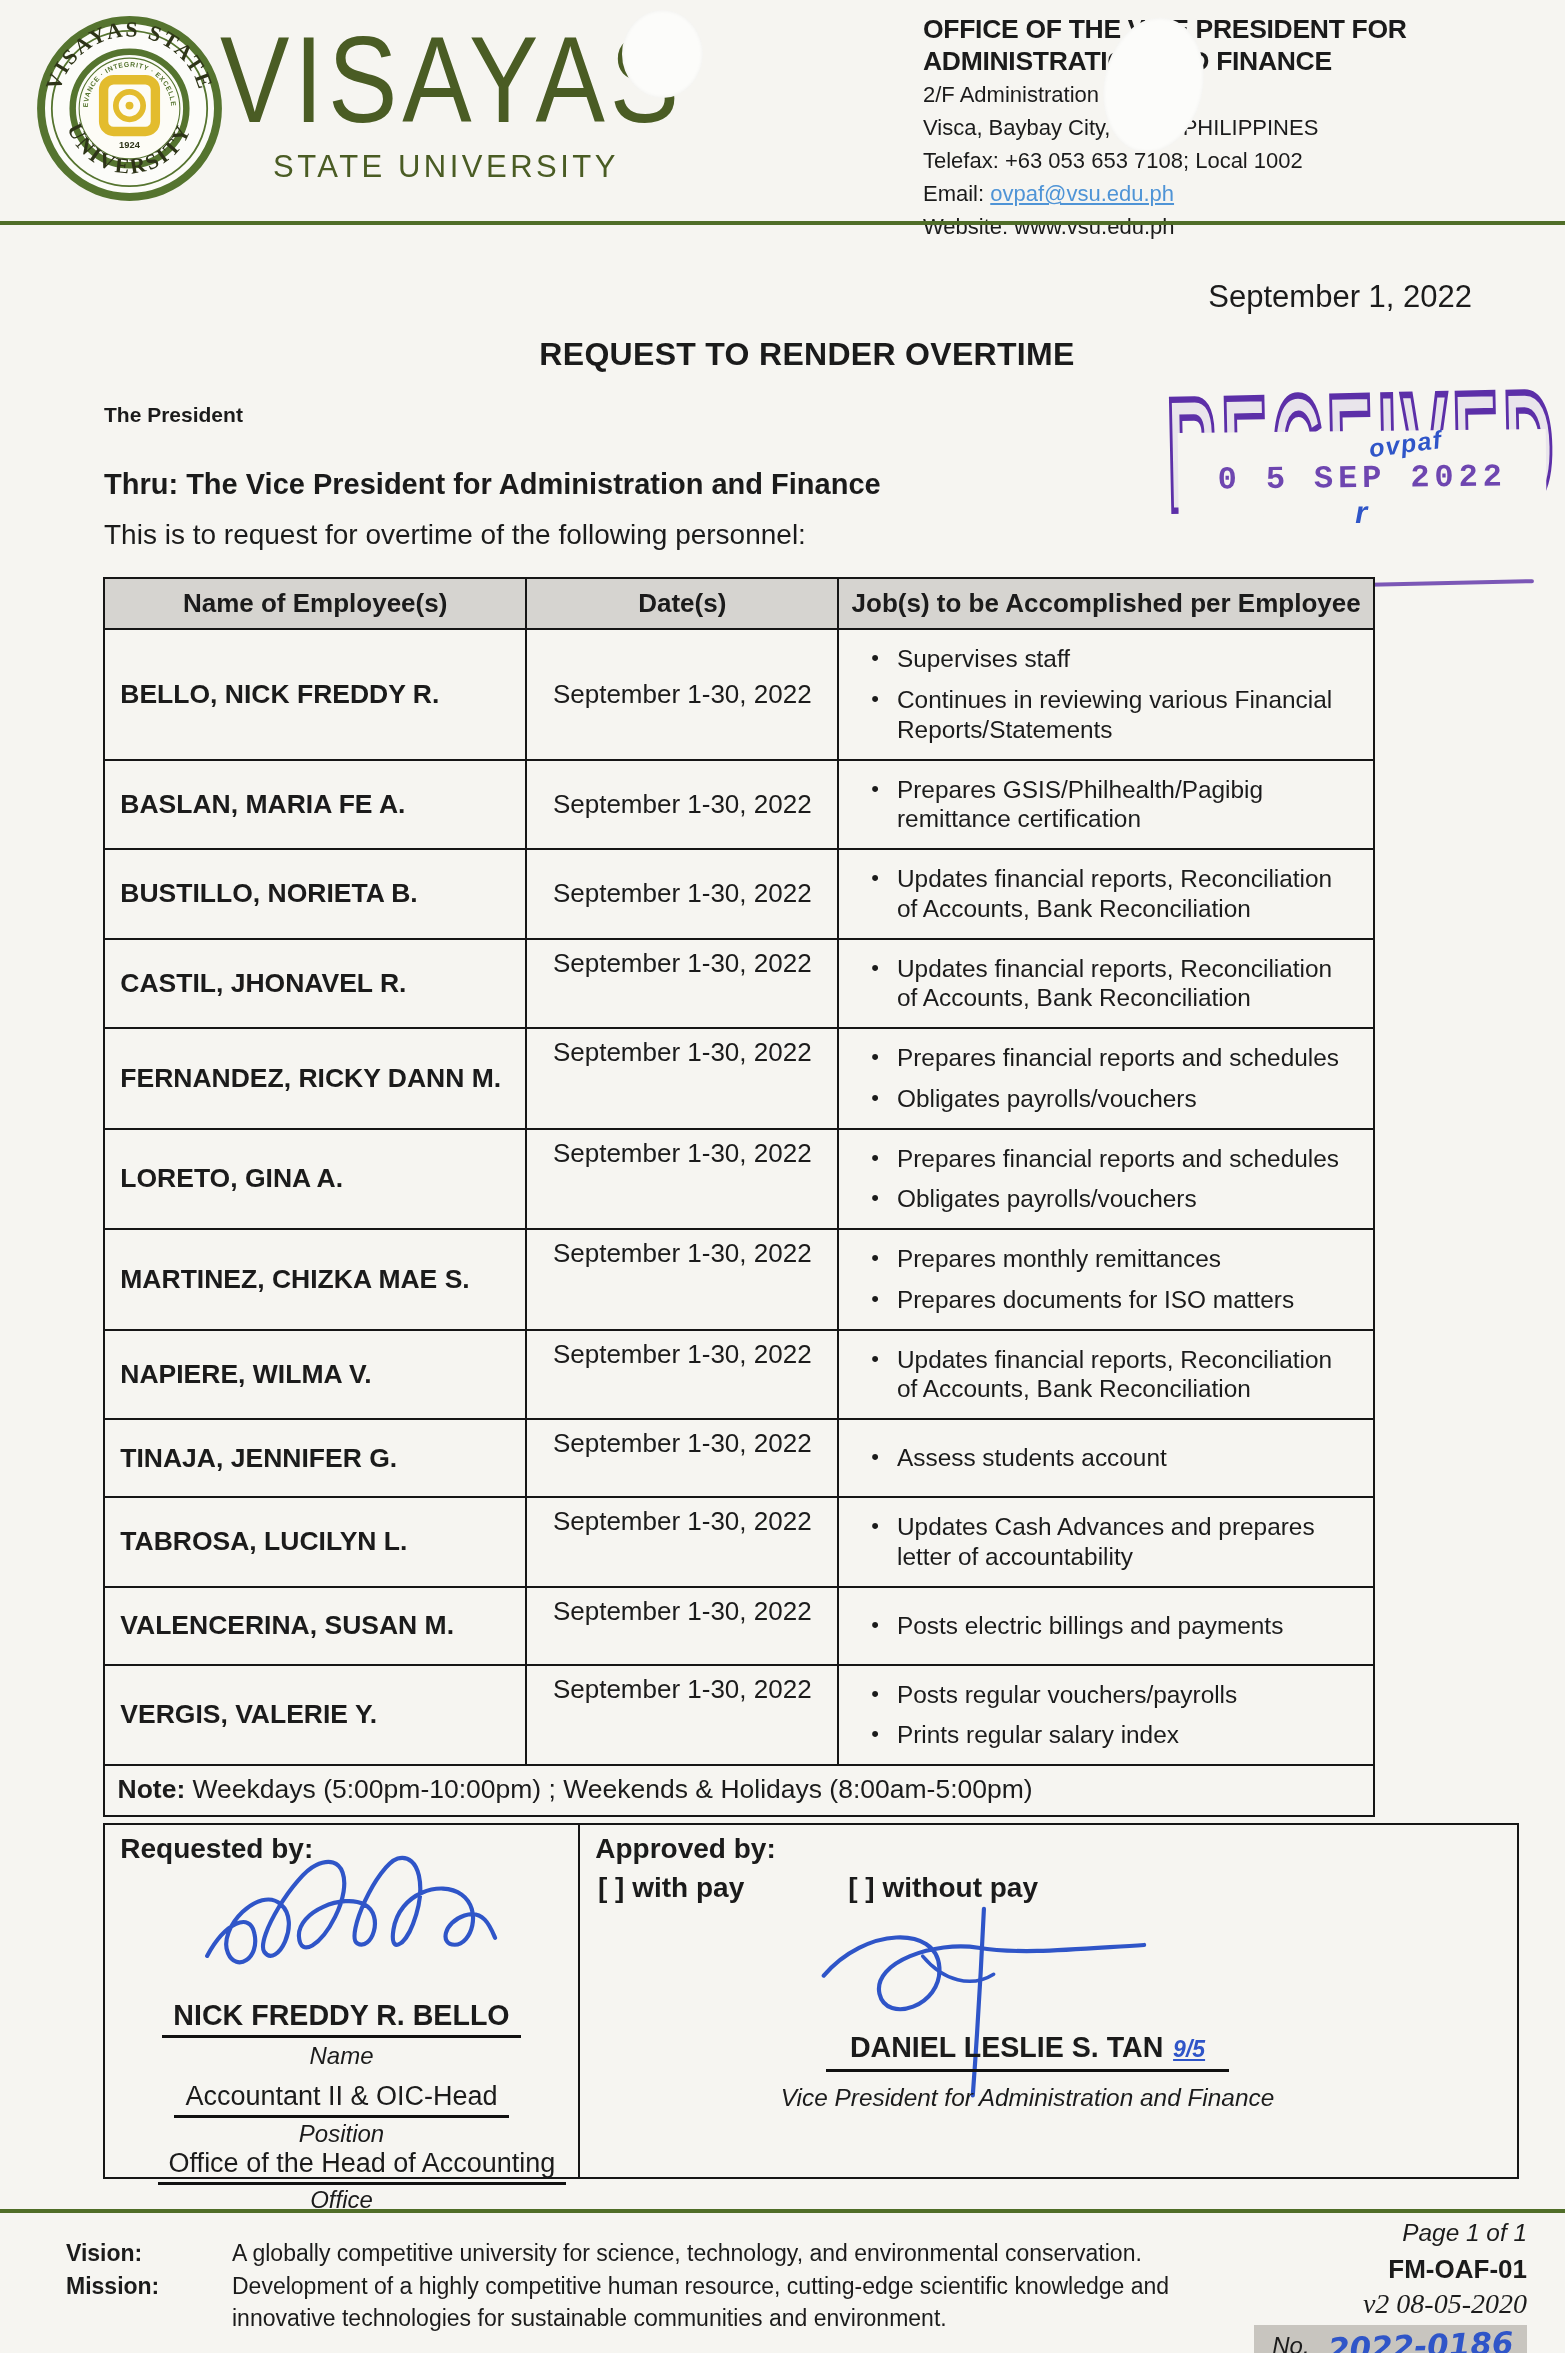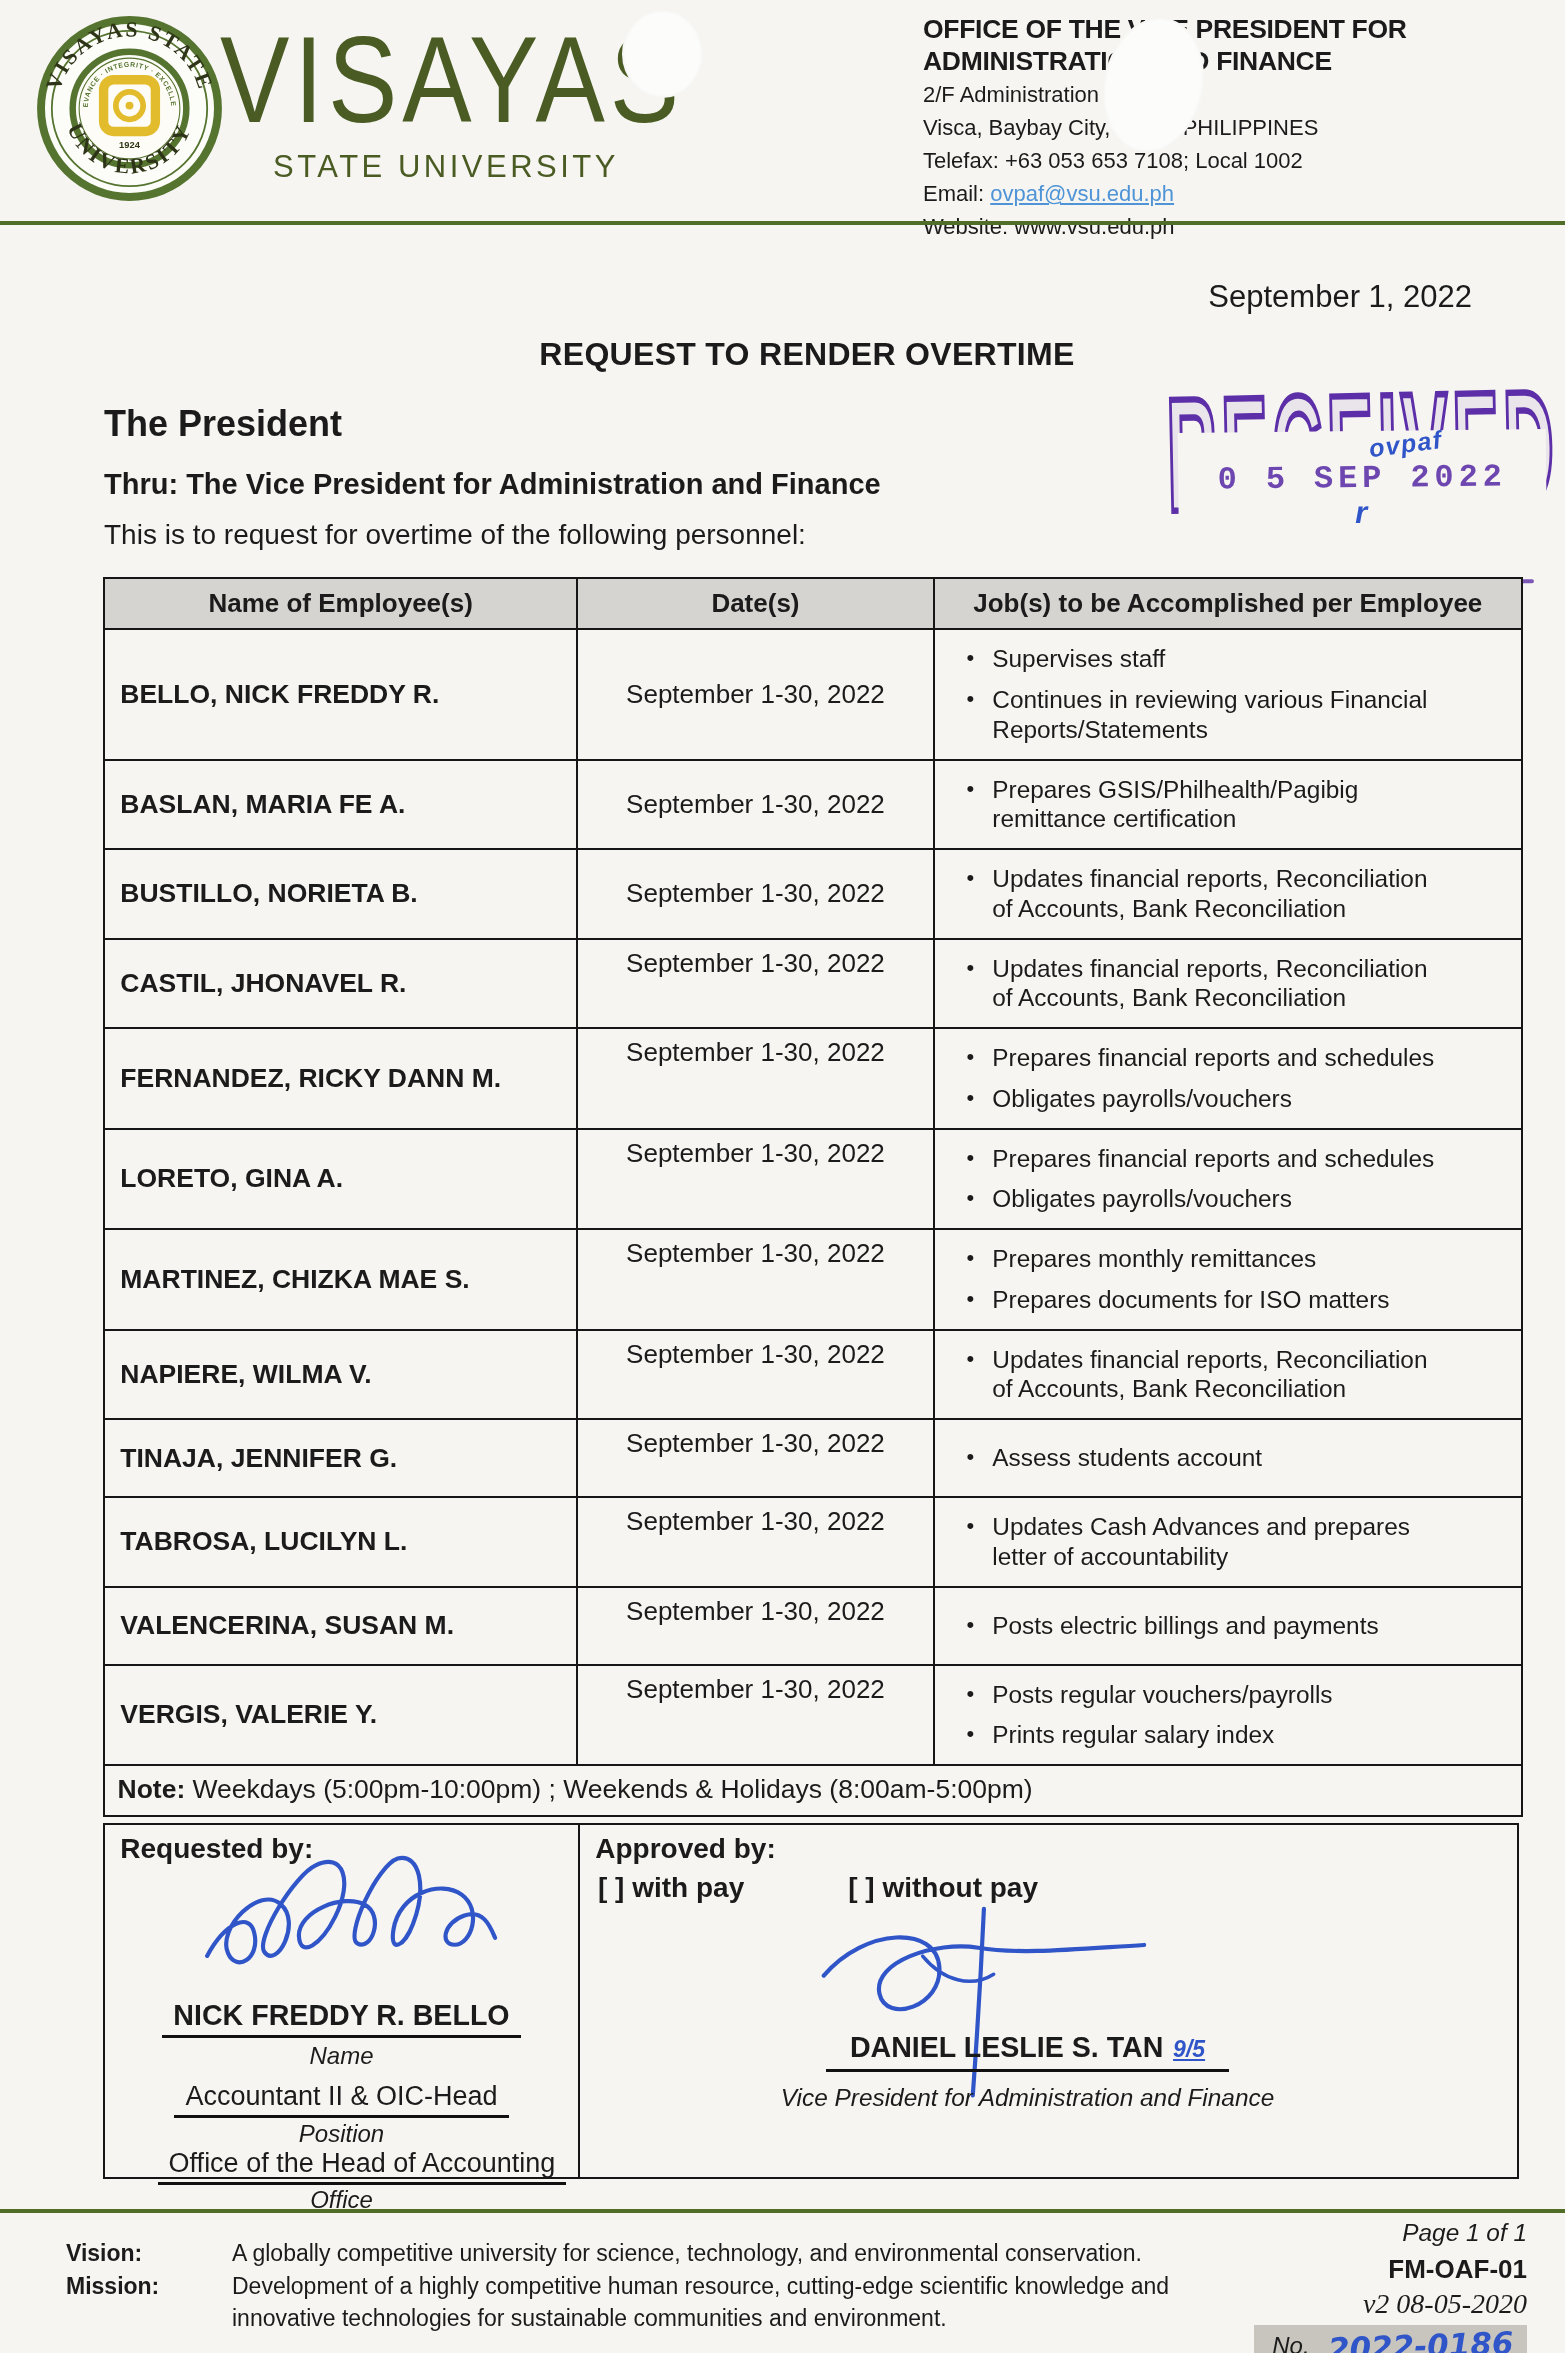--- a/index.html
+++ b/index.html
@@ -24,21 +24,21 @@
   .email-link{color:var(--link);text-decoration:underline;}
   .punch{background:#fcfcfa;border-radius:50%;box-shadow:0 0 4.2px rgba(0,0,0,0.06) inset;}
   .punch1{left:622px;top:9.7px;width:81px;height:88px;}
   .punch2{left:1104px;top:16.7px;width:99px;height:136px;transform:rotate(12deg);}
   .rule-green{left:0;top:221px;width:1565px;height:3.5px;background:var(--line-green);}
 
   
   .date-line{right:93px;top:279px;font-size:31px;}
   .doc-title{left:0;right:0;top:336px;text-align:center;padding-left:49px;
     font-size:32px;font-weight:700;letter-spacing:0.3px;}
-  .addressee{left:104px;top:403px;font-size:36px;font-weight:700;}
+  .addressee{left:104px;top:403px;font-size:21px;font-weight:700;}
   .thru{left:104px;top:468px;font-size:29px;font-weight:700;}
   .intro{left:104px;top:519px;font-size:28px;text-align:right;}
 
   
   .stamp{left:1167px;top:371px;width:390px;height:189px;transform:rotate(-1.2deg);}
   .stamp-word{font-size:70px;font-weight:700;letter-spacing:4.2px;text-align:center;line-height:70px;
     color:rgba(92,47,168,0.08);-webkit-text-stroke:2.8px var(--stamp);
     transform:scaleY(2.3);transform-origin:top center;white-space:nowrap;}
   .stamp-inner{position:absolute;left:11px;right:11px;top:60px;height:84px;background:var(--paper);
     transform:rotate(0.6deg);}
@@ -46,21 +46,21 @@
     transform:rotate(-7deg);font-weight:700;letter-spacing:1.4px;}
   .stamp-date{position:absolute;top:29px;width:100%;text-align:center;
     font-family:"Liberation Mono",monospace;font-weight:700;font-size:32px;color:var(--stamp);
     letter-spacing:4.9px;opacity:0.88;white-space:nowrap;}
   .stamp-mark{position:absolute;left:48%;top:64px;color:var(--hand);font-size:31px;font-weight:700;font-style:italic;}
   .smear{left:1013px;top:585px;width:521px;height:3.5px;background:var(--stamp);opacity:.8;
     transform:rotate(-1.3deg);border-radius:2.1px;}
 
   
   .content{left:103px;top:577px;width:1416px;}
-  table.doc{border-collapse:collapse;width:1420px;}
+  table.doc{border-collapse:collapse;width:1272px;}
   table.doc th,table.doc td{border:2.1px solid var(--border);}
   table.doc th{background:var(--thead);font-size:26px;font-weight:700;line-height:1.25;
     padding:8.4px 5.6px;text-align:center;}
   td.name-cell{font-weight:700;font-size:26.5px;padding:8.4px 7px 8.4px 15.3px;vertical-align:middle;}
   td.date-cell{font-size:26px;text-align:center;vertical-align:middle;padding:5.6px 4.2px;}
   td.date-cell.date-top{vertical-align:top;padding-top:8.4px;}
   td.jobs-cell{font-size:24.4px;padding:8.4px 8.4px 8.4px 12.5px;vertical-align:middle;}
   tr.emp-row{height:78px;}
   .job-line{display:flex;gap:18px;margin:5.6px 0;line-height:1.22;}
   .job-line + .job-line{margin-top:11px;}

